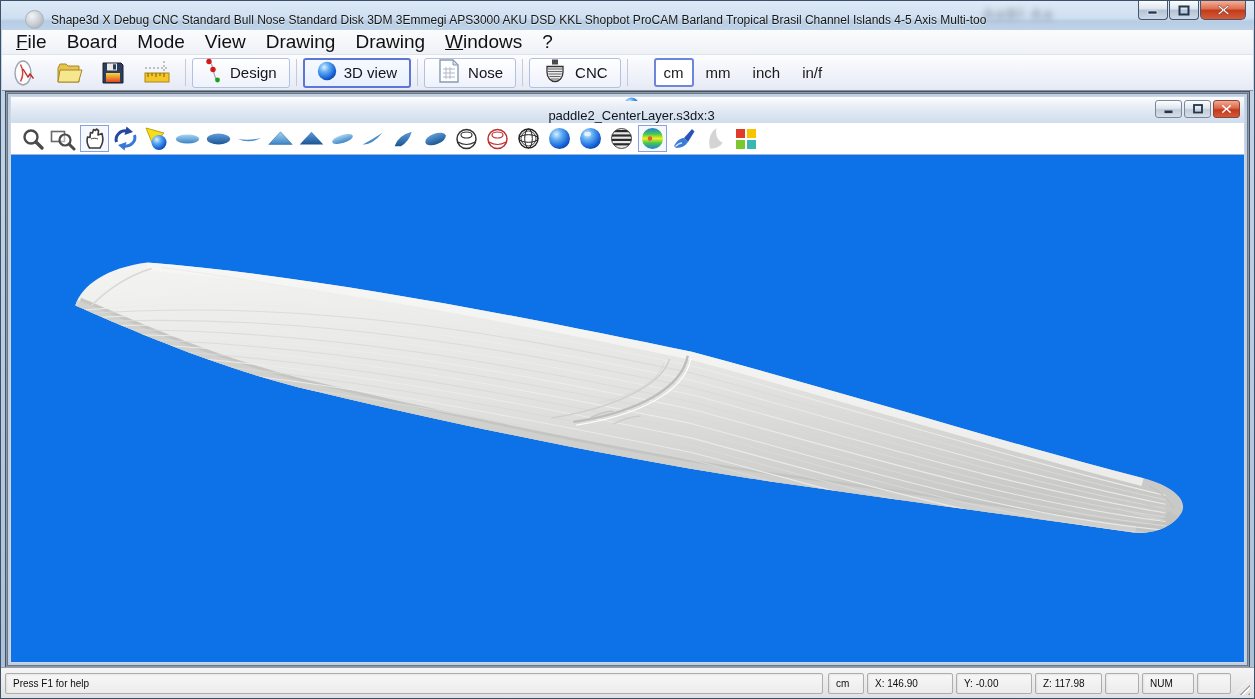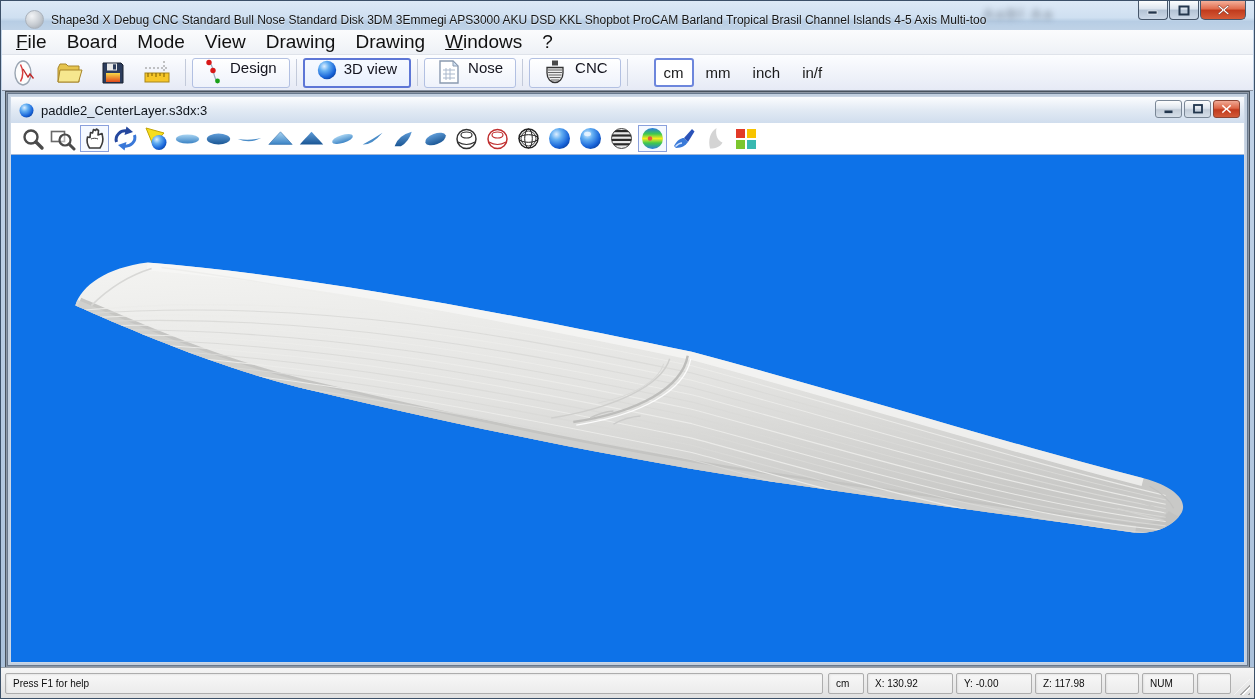--- a/index.html
+++ b/index.html
@@ -25,33 +25,33 @@
   #menubar{position:absolute;top:29px;left:1px;right:1px;height:24px;background:linear-gradient(#fbfcfd,#eef1f6);
            border-bottom:1px solid #dfe3ea;display:flex;align-items:center;padding-left:4px;font-size:19px;color:#101010;}
   .menu-item{padding:3px 10px;cursor:default;}
   .menu-item u{text-decoration:underline;}
 
   
   #toolbar{position:absolute;top:54px;left:1px;right:1px;height:35px;background:linear-gradient(#fcfdff,#e6eaf5);
            border-bottom:1px solid #87909f;display:flex;align-items:center;padding-left:5px;}
   .tico{width:36px;height:30px;display:flex;align-items:center;justify-content:center;border-radius:3px;}
   .tb-sep{width:1px;height:27px;background:#c3cada;margin:0 4px;}
-  .mode-btn{height:30px;display:flex;gap:7px;padding:0 12px;margin:0 2px;
+  .mode-btn{height:30px;display:flex;align-items:center;gap:7px;padding:0 12px;margin:0 2px;
             background:linear-gradient(#ffffff,#eef2fb);border:1px solid #b2c0e2;border-radius:3px;
             font-size:15px;color:#14141e;box-sizing:border-box;}
   .mode-btn.selected{border:2px solid #5d76d6;background:linear-gradient(#f6faff,#e8f0fe);}
   #units{display:flex;align-items:center;margin-left:22px;gap:2px;}
   .unit{font-size:15px;color:#1a1a1a;padding:4px 8px;border:2px solid transparent;}
   .unit.selected{border:2px solid #6d86dc;border-radius:3px;background:#fff;}
 
   
   #client{position:absolute;top:90px;left:4px;right:4px;bottom:30px;background:#8d97a5;border:1px solid #49535e;}
   #child{position:absolute;inset:1px;background:#cbd7e6;border:1px solid #68788c;box-shadow:inset 0 0 0 2px #c2cfdf;}
   #child-title{position:absolute;top:3px;left:3px;right:3px;height:26px;display:flex;align-items:center;gap:7px;padding-left:8px;
-               background:linear-gradient(#fbfcfe,#e2eaf4 50%,#d0dded);font-size:13px;color:#10151c;}
+               background:linear-gradient(#fbfcfe,#e2eaf4 50%,#d0dded);font-size:13px;color:#10151c;flex-direction:column;}
   #child-controls{position:absolute;right:4px;top:3px;display:flex;gap:2px;}
   .cbtn{width:27px;height:18px;border:1px solid #7a8796;border-radius:3px;display:flex;align-items:center;justify-content:center;
         background:linear-gradient(#fefefe,#dfe6ee 45%,#c2ccd8 55%,#d6dfe9);box-sizing:border-box;}
   .cbtn.close{background:linear-gradient(#f0a894,#dd6647 45%,#c13a1d 55%,#d25a38);border-color:#8c4434;}
   #child-toolbar{position:absolute;top:29px;left:3px;right:3px;height:31px;background:#ffffff;display:flex;align-items:center;
                  padding-left:7px;gap:2px;border-bottom:1px solid #9fb6d8;}
   .tool{width:29px;height:27px;display:flex;align-items:center;justify-content:center;border:1px solid transparent;box-sizing:border-box;}
   .tool.selected{border:1px solid #8aa0dc;background:#f5f9ff;}
   #viewport{position:absolute;left:3px;right:3px;top:61px;bottom:3px;overflow:hidden;}
   #viewport svg{display:block;width:100%;height:100%;}
@@ -469,21 +469,21 @@
             <path d="M1134 330 q 18 10 24 22" fill="none" stroke="#c2c2c0" stroke-width="1.2"></path>
           </g>
         </svg>
       </div>
     </div>
   </div>
 
   <div id="statusbar">
     <div class="panel help">Press F1 for help</div>
     <div class="panel pw-unit">cm</div>
-    <div class="panel pw-x">X: 130.92</div>
+    <div class="panel pw-x">X: 146.90</div>
     <div class="panel pw-y">Y: -0.00</div>
     <div class="panel pw-z">Z: 117.98</div>
     <div class="panel pw-b1"></div>
     <div class="panel pw-num">NUM</div>
     <div class="panel pw-b2"></div>
     <div id="grip"></div>
   </div>
 </div>
 
 </body></html>

